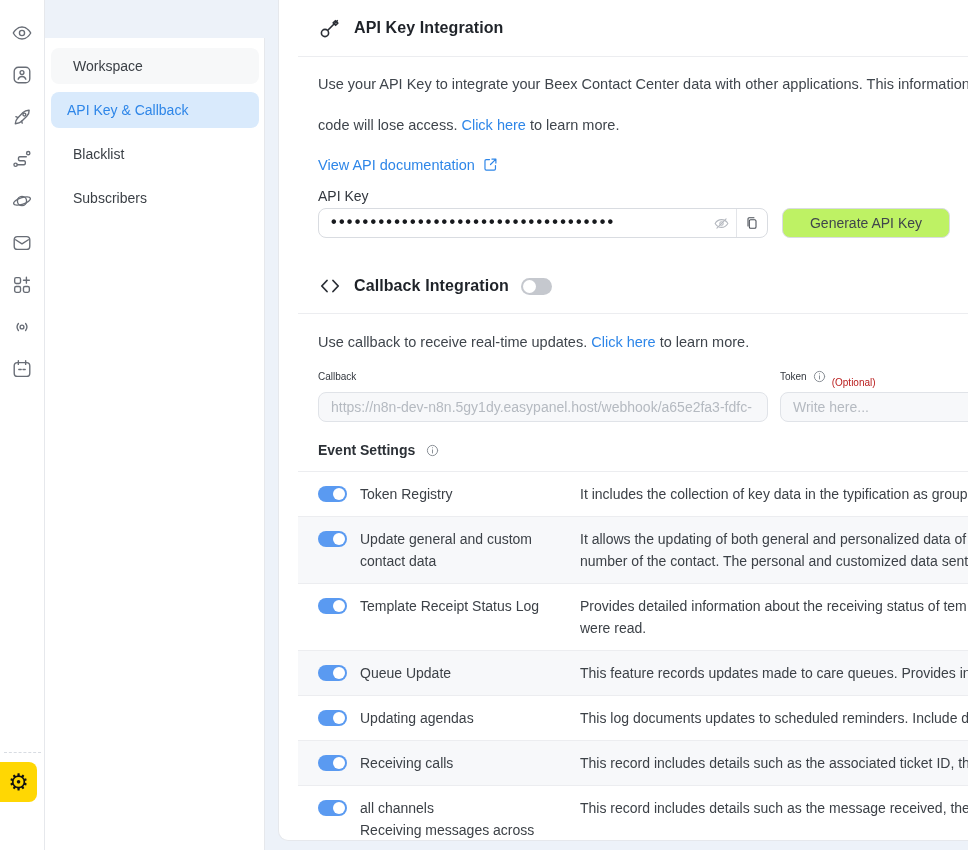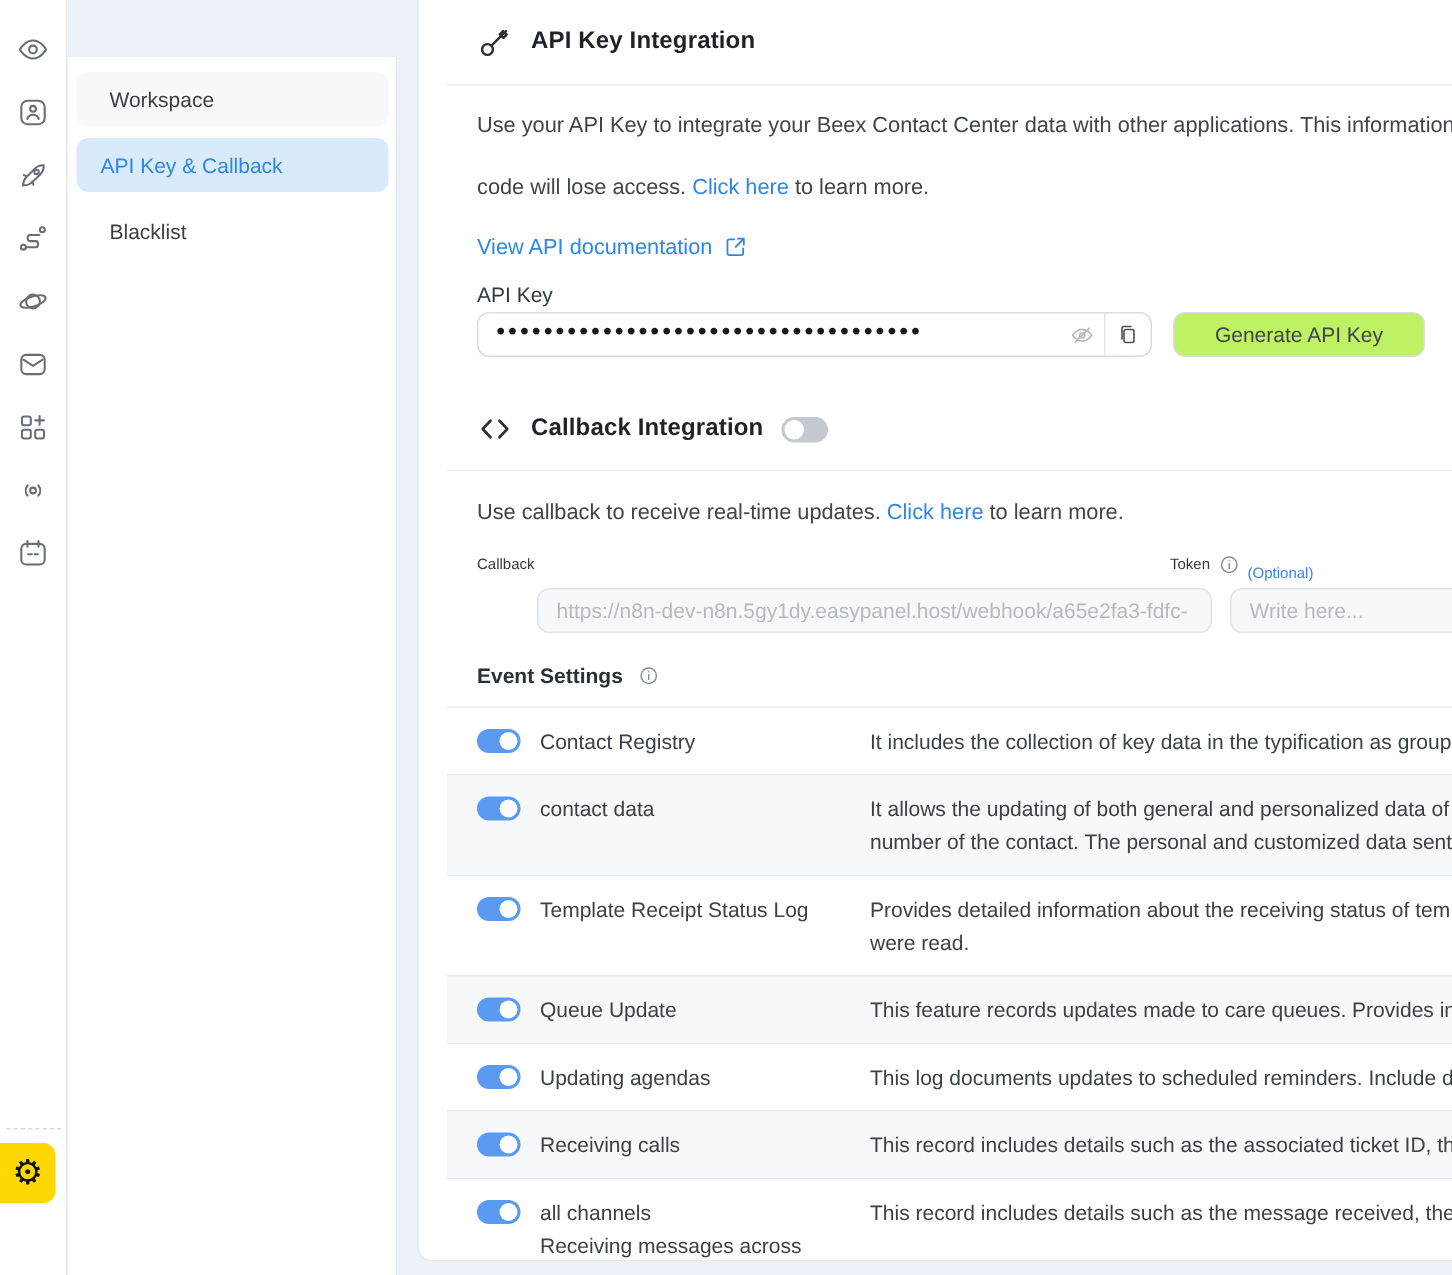--- a/index.html
+++ b/index.html
@@ -95,26 +95,26 @@
   .switch::after { content:""; position:absolute; top:2px; width:12px; height:12px; border-radius:50%; background:#fff; }
   .switch.on  { background:#5a9af1; } .switch.on::after  { right:2px; }
   .switch.off { background:#c5c8ce; } .switch.off::after { left:2px; }
   .switch.lg { width:31px; height:17px; border-radius:10px; }
   .switch.lg::after { width:13px; height:13px; }
 
   .callback-para { margin:14px 0 0 20px; line-height:28px; font-size:14.5px; color:#3f454c; }
 
   .fields-row { margin:10px 0 0 20px; display:flex; }
   .field-col .col-label { font-size:10px; color:#33383f; display:flex; align-items:center; gap:5px; height:20px; }
-  .optional-note { color:#3b82f6;margin-top:12px; }
+  .optional-note { color:#b91c1c;margin-top:12px; }
   .info-icon svg { width:15px; height:15px; stroke:#8a9097; fill:none; stroke-width:1.6; stroke-linecap:round; stroke-linejoin:round; }
   .ghost-input {
     margin-top:6px; height:30px; border:1px solid #e0e3e8; border-radius:8px;
     background:#f7f8fa; color:#b5bac1; font-size:14px; padding:0 12px;
-    font-family:"Liberation Sans",sans-serif; outline:none;margin-left:40px;
+    font-family:"Liberation Sans",sans-serif; outline:none;
   }
   .ghost-input::placeholder { color:#b5bac1; opacity:1; }
   .callback-col { width:450px; margin-right:12px; }
   .callback-col .ghost-input { width:450px; }
   .token-col { width:310px; }
   .token-col .ghost-input { width:310px; }
 
   .event-settings-row { margin:18px 0 0 20px; display:flex; align-items:center; gap:10px; height:20px; }
   .event-settings-label { font-size:14px; font-weight:700; color:#2b3036; }
 
@@ -201,20 +201,23 @@
 
 <nav class="submenu">
   <div class="submenu-item subtle">
       <span>Workspace</span>
     </div>
   <div class="submenu-item selected">
       <span>API Key &amp; Callback</span>
     </div>
   <div class="submenu-item">
       <span>Blacklist</span>
+    </div>
+  <div class="submenu-item">
+      <span>Subscribers</span>
     </div>
 </nav>
 
 <main class="card">
   <div class="card-inner">
 
     <div class="card-header">
       <span class="title-icon">
         <svg viewBox="0 0 24 24">
             <circle cx="7" cy="17" r="3.6"></circle>
@@ -302,30 +305,31 @@
             <circle cx="12" cy="12" r="8.2"></circle>
             <path d="M12 11v5M12 7.6v.2"></path>
           </svg>
       </span>
     </div>
 
     <div class="event-list" id="event-list">
   <div class="event-row">
     <span class="switch on"></span>
     <div class="event-label">
-            <div>Contact Registry</div>
+            <div>Token Registry</div>
           </div>
     <div class="event-desc">
             <div>It includes the collection of key data in the typification as group</div>
           </div>
   </div>
 
   <div class="event-row alt">
     <span class="switch on"></span>
     <div class="event-label">
+            <div>Update general and custom</div>
             <div>contact data</div>
           </div>
     <div class="event-desc">
             <div>It allows the updating of both general and personalized data of</div>
             <div>number of the contact. The personal and customized data sent</div>
           </div>
   </div>
 
   <div class="event-row">
     <span class="switch on"></span>

